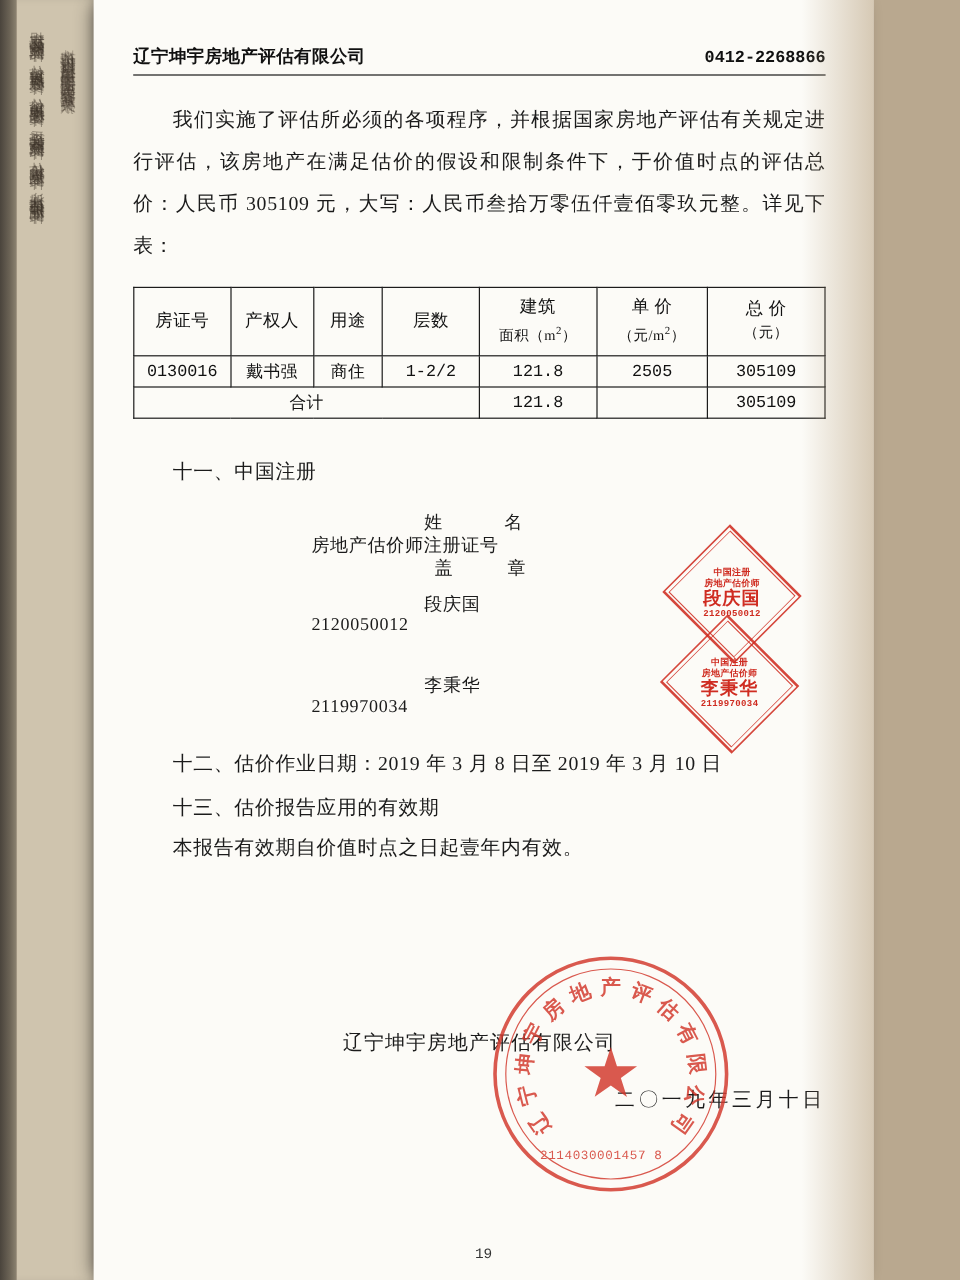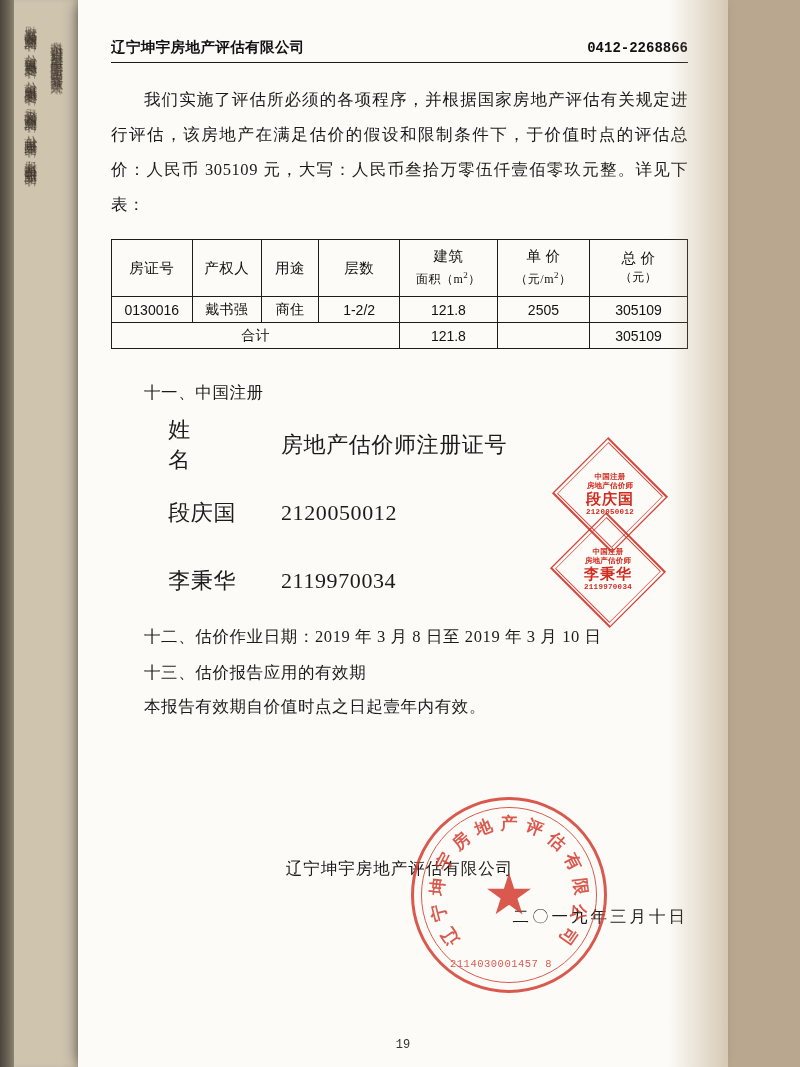--- a/index.html
+++ b/index.html
@@ -127,41 +127,42 @@
     height: 56px;
     line-height: 19px;
     font-size: 14.5px;
     letter-spacing: .5px;
   }
   table.assess tbody td {
     height: 25px;
     font-size: 14px;
     letter-spacing: .3px;
   }
-  table.assess .mono { font-family: Liberation Sans, sans-serif; letter-spacing: 0; }
+  table.assess .mono { font-family: Liberation Mono, monospace; letter-spacing: 0; }
   .unit { font-size: 12px; }
   sup { font-size: 9px; vertical-align: super; }
 
   
   .sec-title {
     margin-top: 33px;
     font-size: 16.5px;
     letter-spacing: .6px;
     padding-left: 2em;
   }
   .signers {
     margin-top: 22px;
     position: relative;
   }
   .signer-row {
     display: flex;
     align-items: center;
-    font-size: 22px;
+    font-size: 15px;
     letter-spacing: .6px;
     height: 38px;
+    flex-direction: column;
   }
   .signer-row .c-name { width: 170px; padding-left: 2.6em; box-sizing: border-box; }
   .signer-row .c-reg  { width: 280px; }
   .signer-row .c-seal { flex: 1; }
   .signer-row.head .c-name { letter-spacing: 1.6em; }
   .signer-row.head .c-seal { padding-left: 22px; letter-spacing: 1.4em; }
   .gap-row { height: 30px; }
 
   .line-item {
     margin-top: 26px;
@@ -336,20 +337,21 @@
           </tr>
         </tbody>
       </table>
 
       <div class="sec-title">十一、中国注册</div>
 
       <div class="signers">
         <div class="signer-row head">
           <div class="c-name">姓  名</div>
           <div class="c-reg">房地产估价师注册证号</div>
+          <div class="c-seal">盖  章</div>
         </div>
 
         <div class="gap-row"></div>
 
         <div class="signer-row">
           <div class="c-name">段庆国</div>
           <div class="c-reg mono">2120050012</div>
           <div class="c-seal"></div>
         </div>
 

